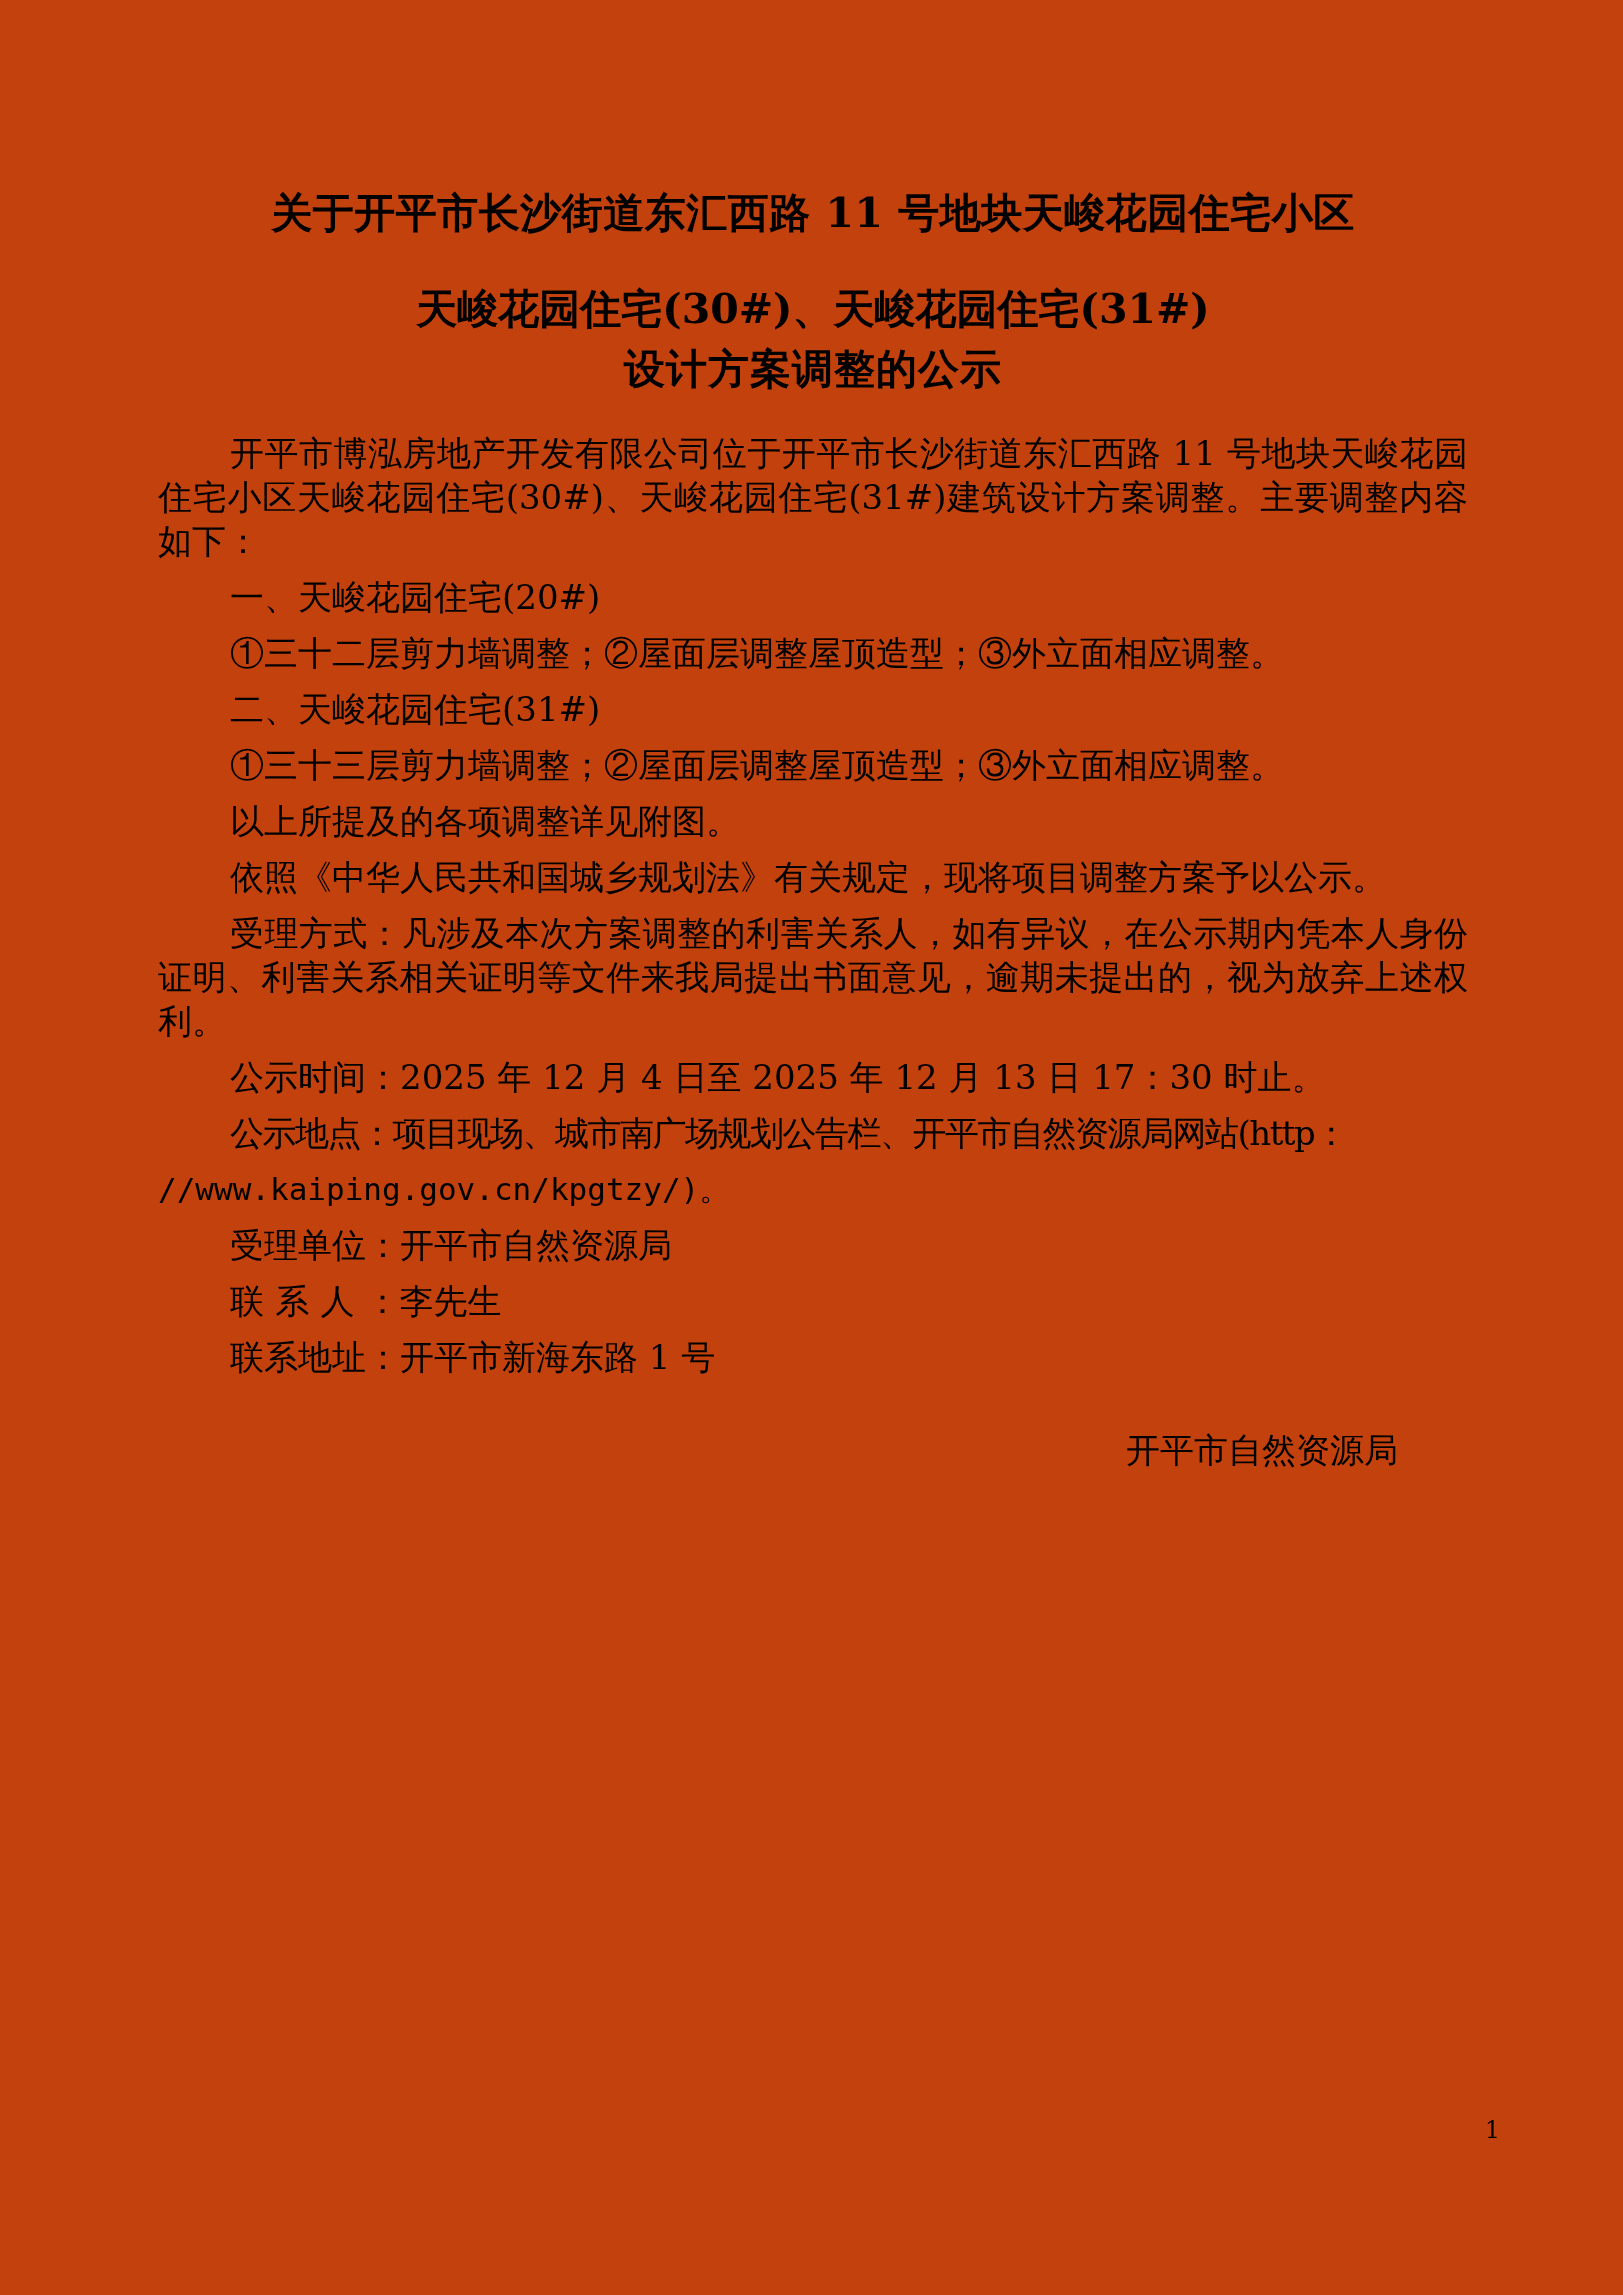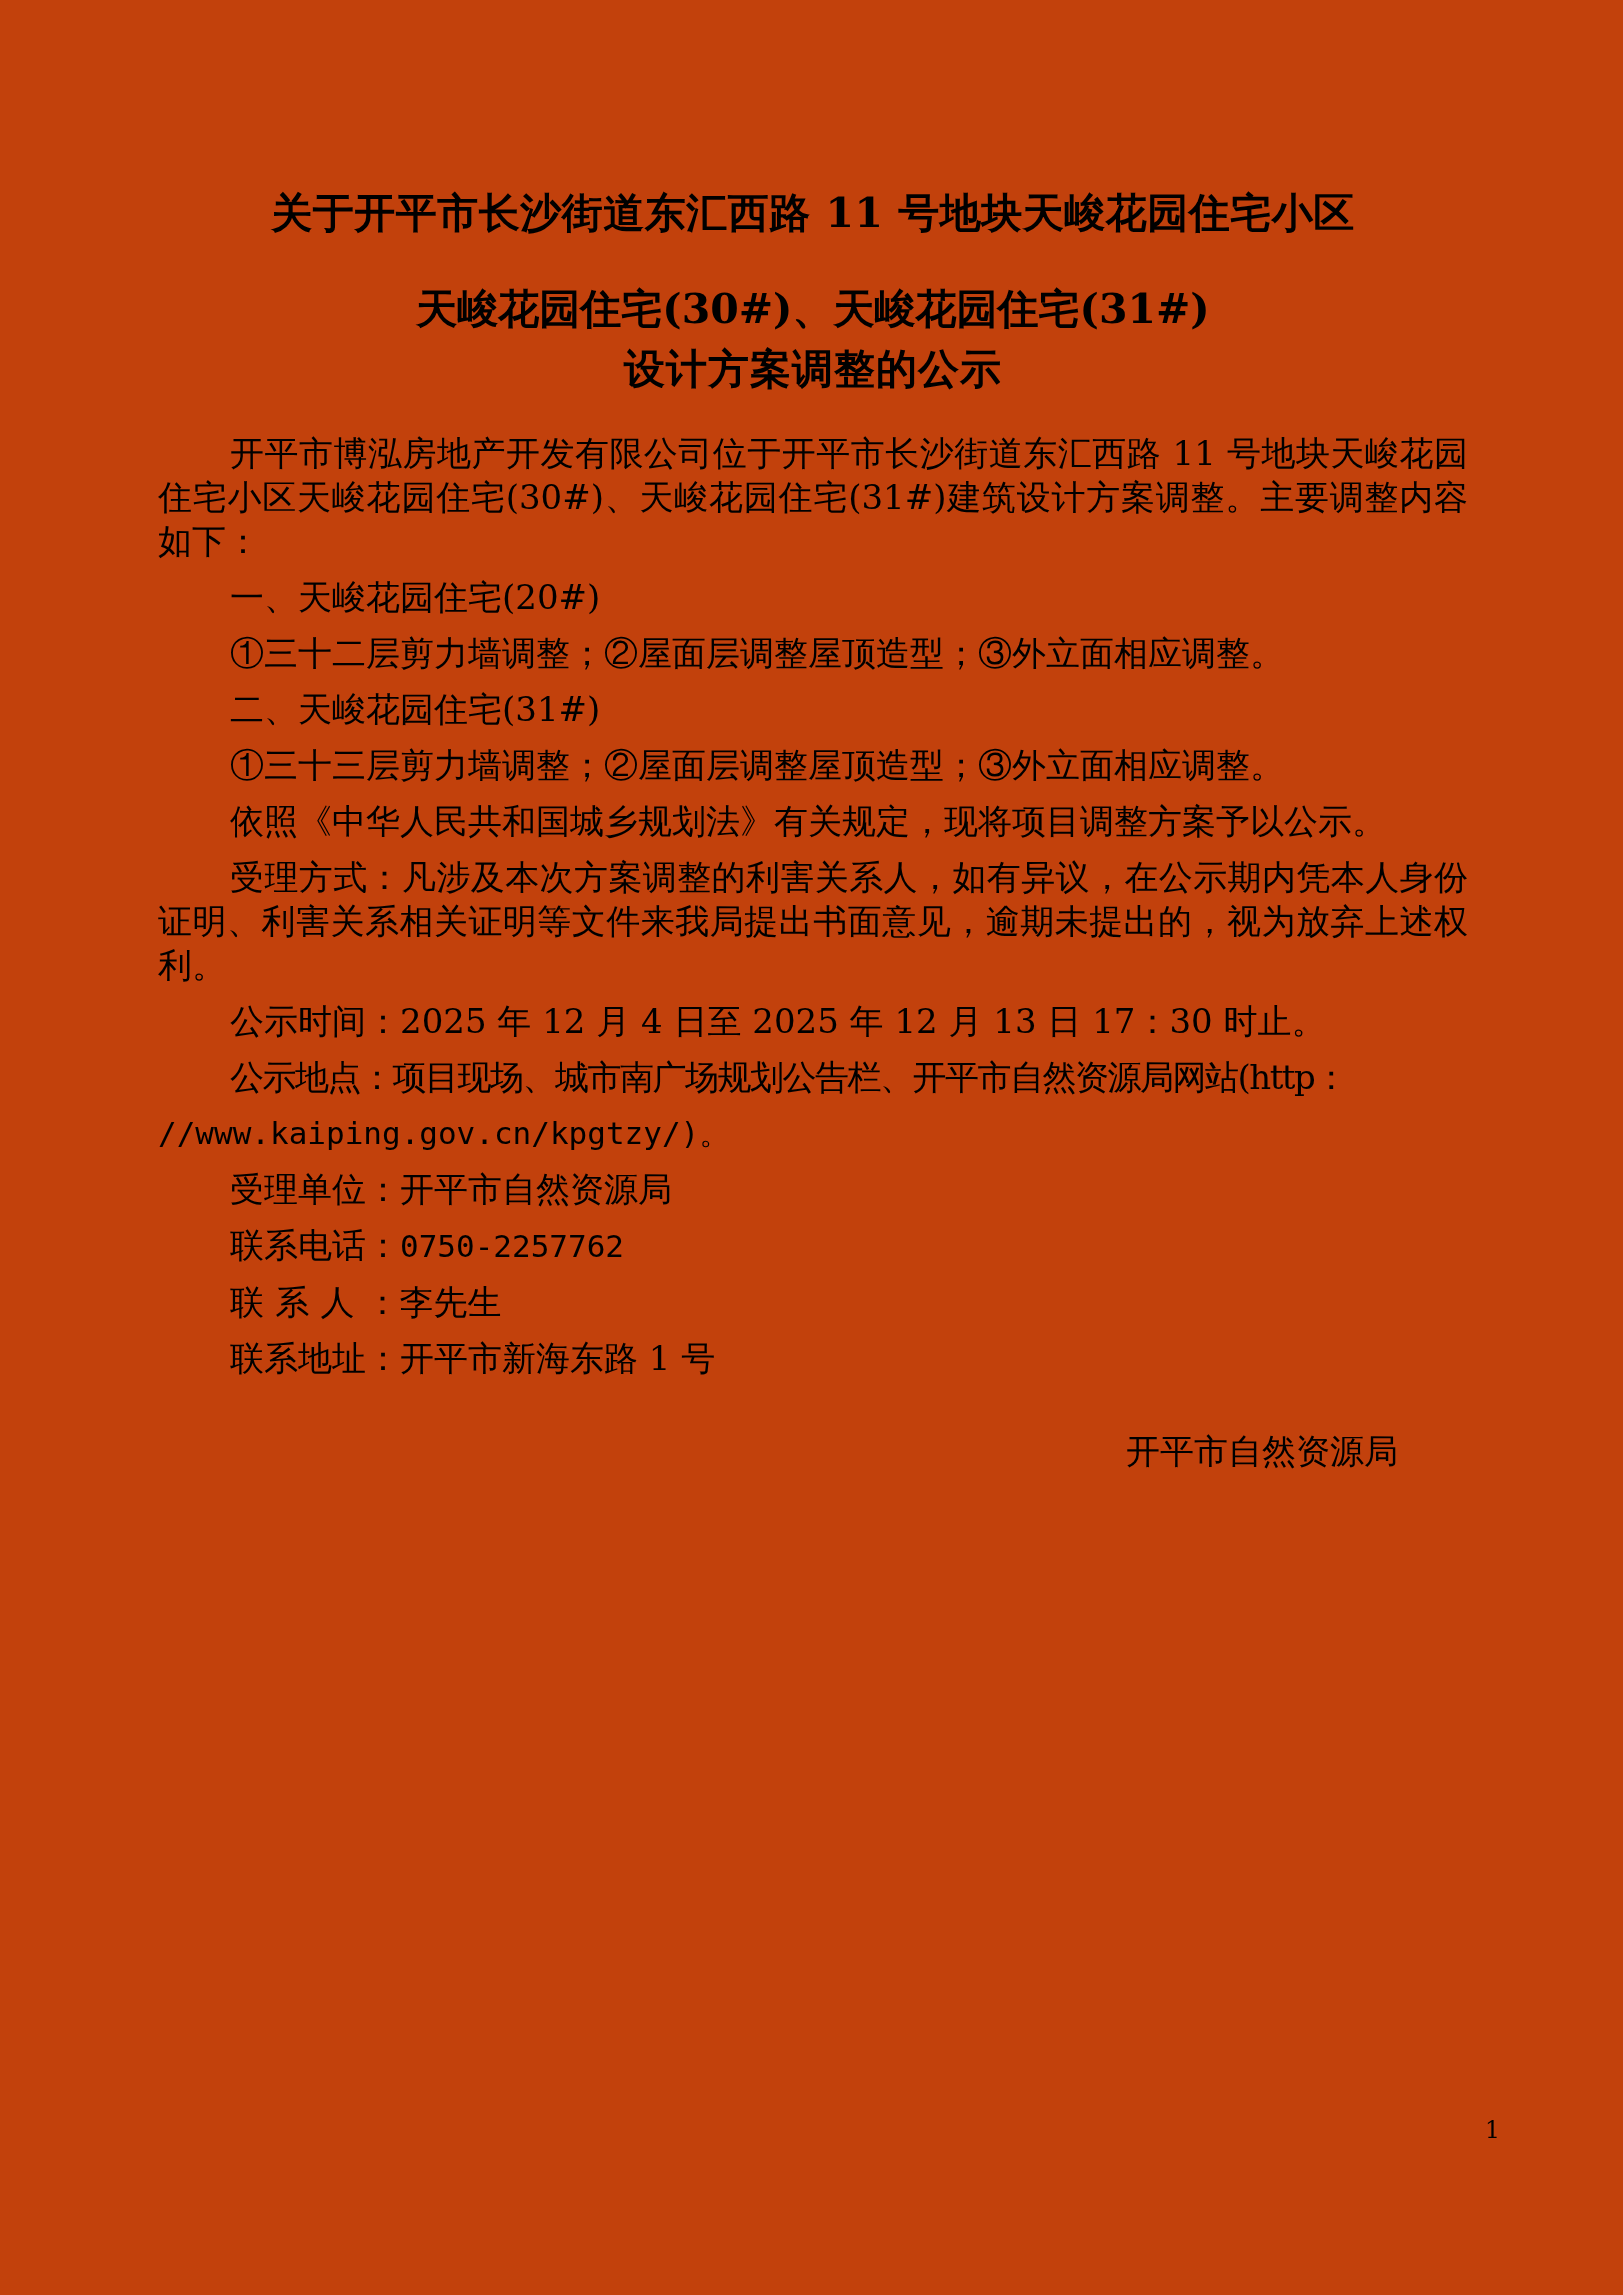--- a/index.html
+++ b/index.html
@@ -114,33 +114,33 @@
       <p class="p">开平市博泓房地产开发有限公司位于开平市长沙街道东汇西路 11 号地块天峻花园住宅小区天峻花园住宅(30#)、天峻花园住宅(31#)建筑设计方案调整。主要调整内容如下：</p>
 
       <p class="p">一、天峻花园住宅(20#)</p>
 
       <p class="p">①三十二层剪力墙调整；②屋面层调整屋顶造型；③外立面相应调整。</p>
 
       <p class="p">二、天峻花园住宅(31#)</p>
 
       <p class="p">①三十三层剪力墙调整；②屋面层调整屋顶造型；③外立面相应调整。</p>
 
+      <p class="p">以上所提及的各项调整详见附图。</p>
 
       <p class="p">依照《中华人民共和国城乡规划法》有关规定，现将项目调整方案予以公示。</p>
 
       <p class="p">受理方式：凡涉及本次方案调整的利害关系人，如有异议，在公示期内凭本人身份证明、利害关系相关证明等文件来我局提出书面意见，逾期未提出的，视为放弃上述权利。</p>
 
       <p class="p">公示时间：2025 年 12 月 4 日至 2025 年 12 月 13 日 17：30 时止。</p>
 
       <p class="p narrow"><span>公示地点：项目现场、城市南广场规划公告栏、开平市自然资源局网站(http：</span></p>
       <p class="p noindent mono">//www.kaiping.gov.cn/kpgtzy/)。</p>
 
       <p class="p"><span>受理单位：</span><span>开平市自然资源局</span></p>
 
-      <p class="p"><span>联系电话：</span><span class="mono">0750-2257762</span></p>
 
       <p class="p"><span class="label-spaced">联系人</span><span>：</span><span>李先生</span></p>
 
       <p class="p"><span>联系地址：</span><span>开平市新海东路 1 号</span></p>
 
     </div>
 
     <div class="sign-block">
       <div>开平市自然资源局</div>
     </div>

